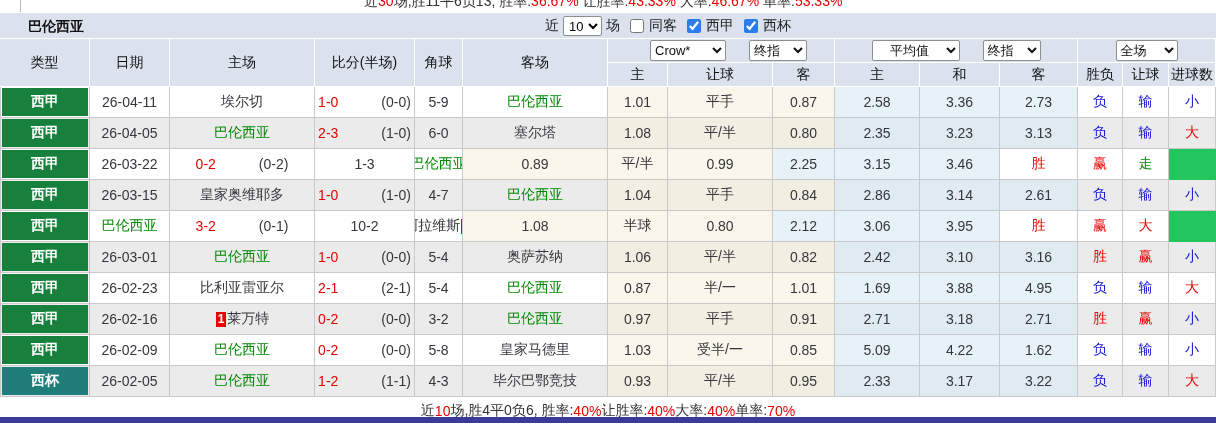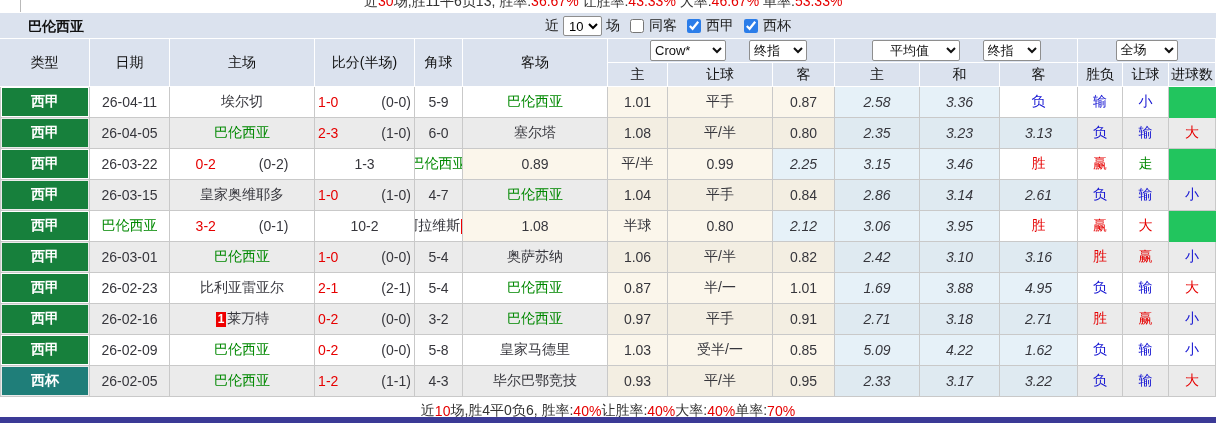--- a/index.html
+++ b/index.html
@@ -25,31 +25,31 @@
   .band-controls select{ height:20px; font-size:13px; border:1px solid #8e8e8e; border-radius:2px; background:#fff; padding:0 1px; }
   .band-controls input[type=checkbox]{ width:14px; height:14px; accent-color:#2b7de9; margin:0 1px 0 6px; vertical-align:middle; }
 
   
   .grid{ display:grid; grid-template-columns:var(--cols); }
   .hdr{ grid-template-rows:24px 24px; background:var(--hdr-bg); }
   .hcell{ display:flex; align-items:center; justify-content:center; font-size:14px; color:#111;
     border-right:1px solid #fff; border-bottom:1px solid #fff; }
   .selgroup{ gap:6px; }
   .sel{ height:21px; font-size:13px; border:1px solid #8e8e8e; border-radius:2px; background:#fff; color:#111; }
-  .w76{ width:76px;margin-left:15px; } .w58{ width:58px;margin-left:17px; } .w88{ width:88px;text-align:center; } .w62{ width:62px;font-family:Liberation Mono, monospace; }
+  .w76{ width:76px;margin-left:15px; } .w58{ width:58px;margin-left:17px; } .w88{ width:88px;text-align:center; } .w62{ width:62px; }
 
   
   .row{ height:31px; }
   .cell{ display:flex; align-items:center; justify-content:center; font-size:14px; color:#36363c;
     border-right:1px solid var(--border); border-bottom:1px solid var(--border); background:#fff; overflow:hidden; white-space:nowrap; }
   .cell:first-child{ border-left:1px solid var(--border); }
   .row.even .cell.plain{ background:#ebebeb; }
   .cell.cream{ background:#fbf6eb; }
   .row.even .cell.cream{ background:#f3eee2; }
-  .cell.lblue{ background:#e6f1f8;font-style:italic; }
+  .cell.lblue{ background:#e6f1f8; }
   .row.even .cell.lblue{ background:#dfeaf1; }
   .typecell{ padding:1px; }
   .badge-type{ width:100%; height:100%; display:flex; align-items:center; justify-content:center;
     color:#fff; font-weight:bold; font-size:14px; }
   .bg-liga{ background:#17803c; }
   .bg-cup{ background:#1f7e79; }
   .c-red{ color:#e60000; }
   .c-blue{ color:#1414d2; }
   .c-green{ color:#008800; }
   .score-half{ color:#36363c;padding-left:43px; }
@@ -133,20 +133,21 @@
         </div>
         <div class="cell plain">5-9</div>
         <div class="cell plain">
           <span class="teamlink c-green">巴伦西亚</span>
         </div>
         <div class="cell cream">1.01</div>
         <div class="cell cream">平手</div>
         <div class="cell cream">0.87</div>
         <div class="cell lblue">2.58</div>
         <div class="cell lblue">3.36</div>
+        <div class="cell lblue">2.73</div>
         <div class="cell plain">
           <span class="c-blue">负</span>
         </div>
         <div class="cell plain">
           <span class="c-blue">输</span>
         </div>
         <div class="cell plain">
           <span class="c-blue">小</span>
         </div>
       </div>

